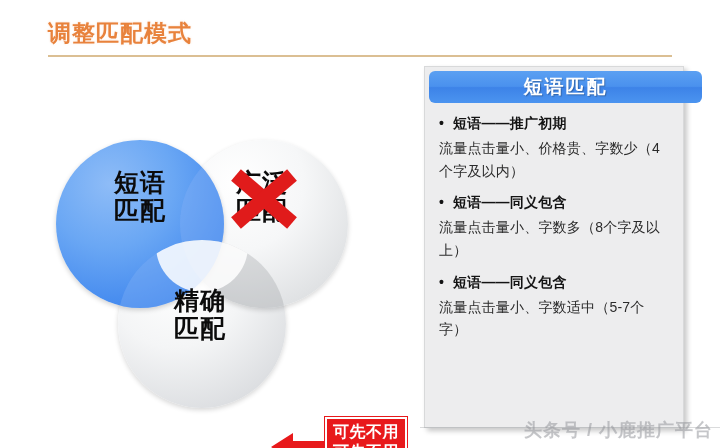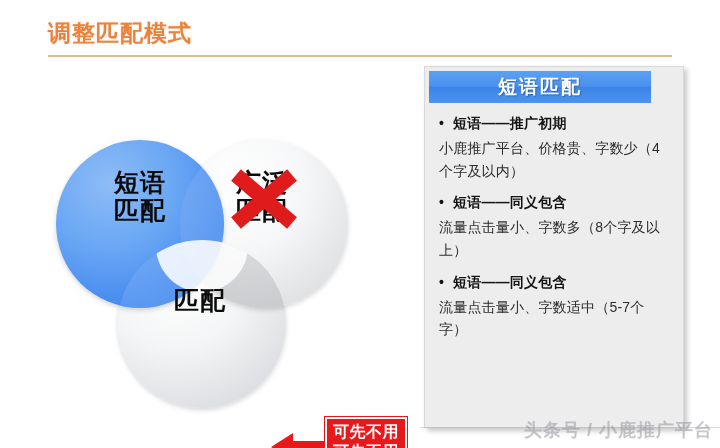--- a/index.html
+++ b/index.html
@@ -187,31 +187,32 @@
     height: 362px;
     background: #ededee;
     border: 1px solid #d8d9da;
     box-shadow: 3px 3px 5px rgba(0,0,0,0.22);
     box-sizing: border-box;
   }
   #panel-header {
     position: absolute;
     left: 4px;
     top: 4px;
-    width: 222px;
+    width: 273px;
     height: 32px;
     background: linear-gradient(to bottom, #5ba0f2 0%, #4a91ee 48%, #3d83e8 52%, #4b94f0 100%);
     color: #ffffff;
     font-size: 19px;
     font-weight: bold;
     letter-spacing: 2px;
     text-align: center;
     line-height: 32px;
     text-shadow: 1px 1px 1px rgba(0,0,0,0.28);
     box-sizing: border-box;
+    border-radius: 6px;
   }
   #panel-body {
     position: absolute;
     left: 4px;
     top: 40px;
     width: 250px;
     bottom: 4px;
     padding: 6px 10px 0 10px;
     box-sizing: border-box;
   }
@@ -286,20 +287,21 @@
       <div>短语</div>
       <div>匹配</div>
     </div>
 
     <div class="venn-label" id="label-broad">
       <div>广泛</div>
       <div>匹配</div>
     </div>
 
     <div class="venn-label" id="label-exact">
+      <div>精确</div>
       <div>匹配</div>
     </div>
 
     <svg id="broad-x" viewBox="0 0 72 62">
       <line x1="8" y1="7" x2="64" y2="55" stroke="#e01b1b" stroke-width="15" stroke-linecap="butt"></line>
       <line x1="64" y1="7" x2="8" y2="55" stroke="#e01b1b" stroke-width="15" stroke-linecap="butt"></line>
     </svg>
 
     <svg id="callout-arrow" viewBox="0 0 58 34">
       <polygon points="0,17 22,3 22,11 58,11 58,23 22,23 22,31" fill="#e8191b"></polygon>
@@ -313,21 +315,21 @@
 
   <div id="panel">
     <div id="panel-header">短语匹配</div>
     <div id="panel-body">
 
       <div class="bullet-group">
         <div class="bullet-head">
           <span class="bullet-dot">•</span>
           <span class="bullet-head-text">短语——推广初期</span>
         </div>
-        <div class="bullet-body">小鹿推广平台、价格贵、字数少（4个字及以内）</div>
+        <div class="bullet-body">流量点击量小、价格贵、字数少（4个字及以内）</div>
       </div>
 
       <div class="bullet-group">
         <div class="bullet-head">
           <span class="bullet-dot">•</span>
           <span class="bullet-head-text">短语——同义包含</span>
         </div>
         <div class="bullet-body">流量点击量小、字数多（8个字及以上）</div>
       </div>
 

